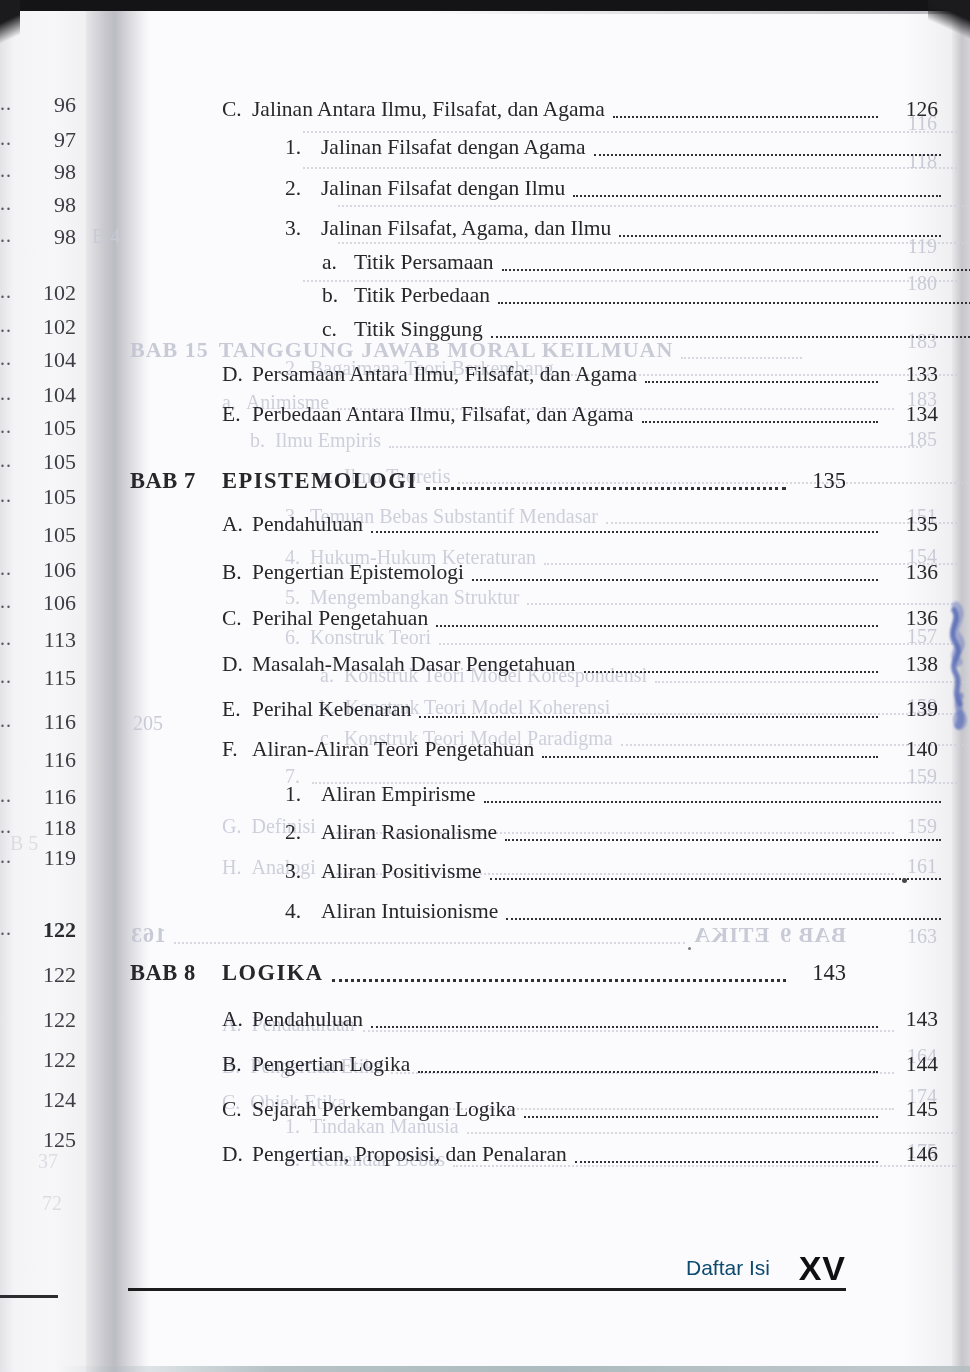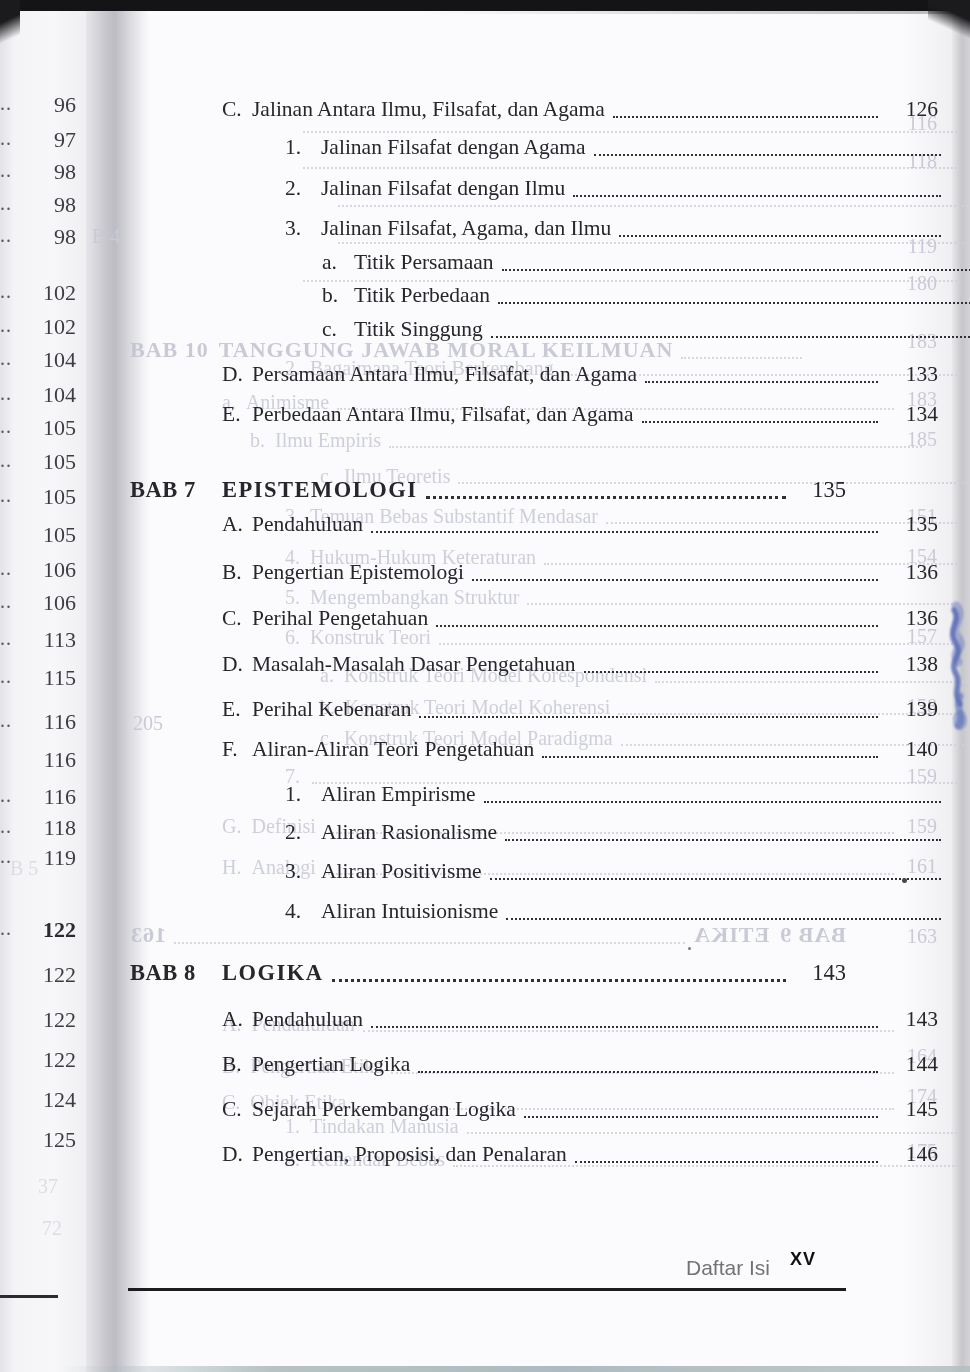--- a/index.html
+++ b/index.html
@@ -51,29 +51,29 @@
   .ghost-row.big{font-size:22px;font-weight:700;letter-spacing:1px;color:#c0c2d0;}
   .ghost-row.mirror{transform:scaleX(-1);}
 
   
   .mnum{position:absolute;left:0;width:76px;text-align:right;color:#3c3d44;
         font-size:22px;white-space:nowrap;}
   .mnum.bold{font-weight:700;color:#2b2c32;}
   .edge-dots{position:absolute;left:0;width:16px;color:#5a5b62;font-size:20px;letter-spacing:1px;overflow:hidden;}
   .frag{position:absolute;color:#c9cad6;font-size:20px;filter:blur(.6px);white-space:nowrap;}
   .frag.right{width:44px;text-align:right;}
-  .frag.faint{color:#dcdde4;margin-top:25px;}
+  .frag.faint{color:#dcdde4;}
 
   
   .footer-rule{position:absolute;left:128px;top:1288px;width:718px;height:3px;background:#1c1c1f;}
   .prev-footer-rule{position:absolute;left:0;top:1295px;width:58px;height:3px;background:#2c2c30;}
   .footer-label{position:absolute;left:640px;top:1256px;width:130px;text-align:right;
-     font-family:"Liberation Sans", sans-serif;font-size:21px;color:#737373;}
-  .footer-pg{position:absolute;left:790px;top:1249px;width:56px;
-     font-family:"Liberation Sans", sans-serif;font-size:18px;font-weight:700;
+     font-family:"Liberation Sans", sans-serif;font-size:21px;color:#0c4a6e;}
+  .footer-pg{position:absolute;left:790px;top:1249px;width:56px;text-align:right;
+     font-family:"Liberation Sans", sans-serif;font-size:34px;font-weight:700;
      letter-spacing:1px;color:#101013;}
 
   
   .pen-mark{position:absolute;left:926px;top:600px;filter:blur(1.1px);opacity:.85;}
   .speck{position:absolute;border-radius:50%;background:#46464c;}
 </style>
 </head>
 <body>
 
 <div id="scan">
@@ -116,21 +116,21 @@
   </div>
 
   <div class="ghost-row" style="top: 258px; padding-left: 155px;">
     <span class="lbl"></span>
     <span class="txt"></span>
     <span class="leader"></span>
     <span class="pg"></span>
   </div>
 
   <div class="ghost-row big" style="top: 335px; padding-left: 0px;">
-    <span class="lbl">BAB 10</span>
+    <span class="lbl">BAB 15</span>
     <span class="txt">TANGGUNG JAWAB MORAL KEILMUAN</span>
     <span class="leader"></span>
     <span class="pg"></span>
   </div>
 
   <div class="ghost-row" style="top: 352px; padding-left: 155px;">
     <span class="lbl">2.</span>
     <span class="txt">Bagaimana Teori Berkembang</span>
     <span class="leader"></span>
     <span class="pg"></span>
@@ -371,21 +371,21 @@
     <span class="pg">133</span>
   </div>
 
   <div class="toc-row l1" style="top: 397px;">
     <span class="lbl">E.</span>
     <span class="txt">Perbedaan Antara Ilmu, Filsafat, dan Agama</span>
     <span class="leader"></span>
     <span class="pg">134</span>
   </div>
 
-  <div class="toc-row bab" style="top: 464px; margin-top: 9px;">
+  <div class="toc-row bab" style="top: 464px;">
     <span class="lbl">BAB 7</span>
     <span class="txt">EPISTEMOLOGI</span>
     <span class="leader"></span>
     <span class="pg">135</span>
   </div>
 
   <div class="toc-row l1" style="top: 507px;">
     <span class="lbl">A.</span>
     <span class="txt">Pendahuluan</span>
     <span class="leader"></span>

